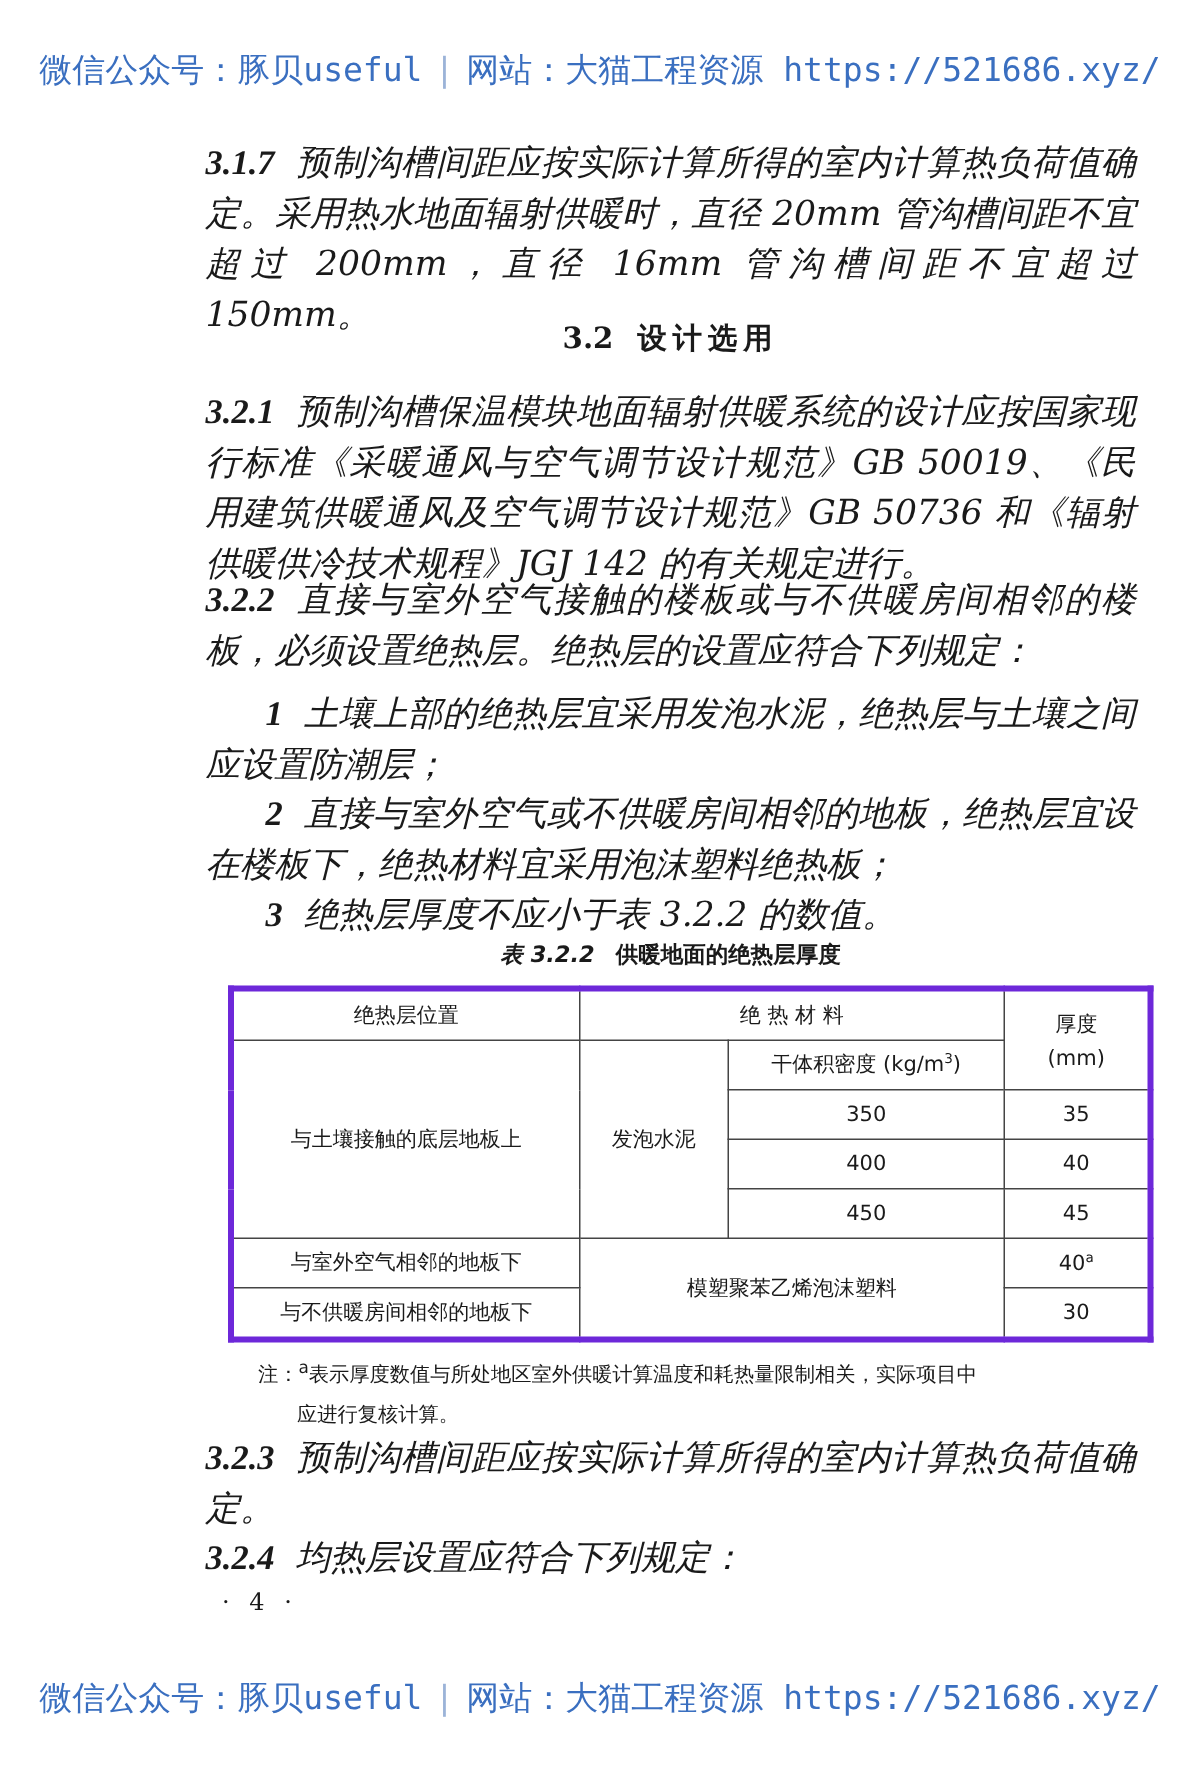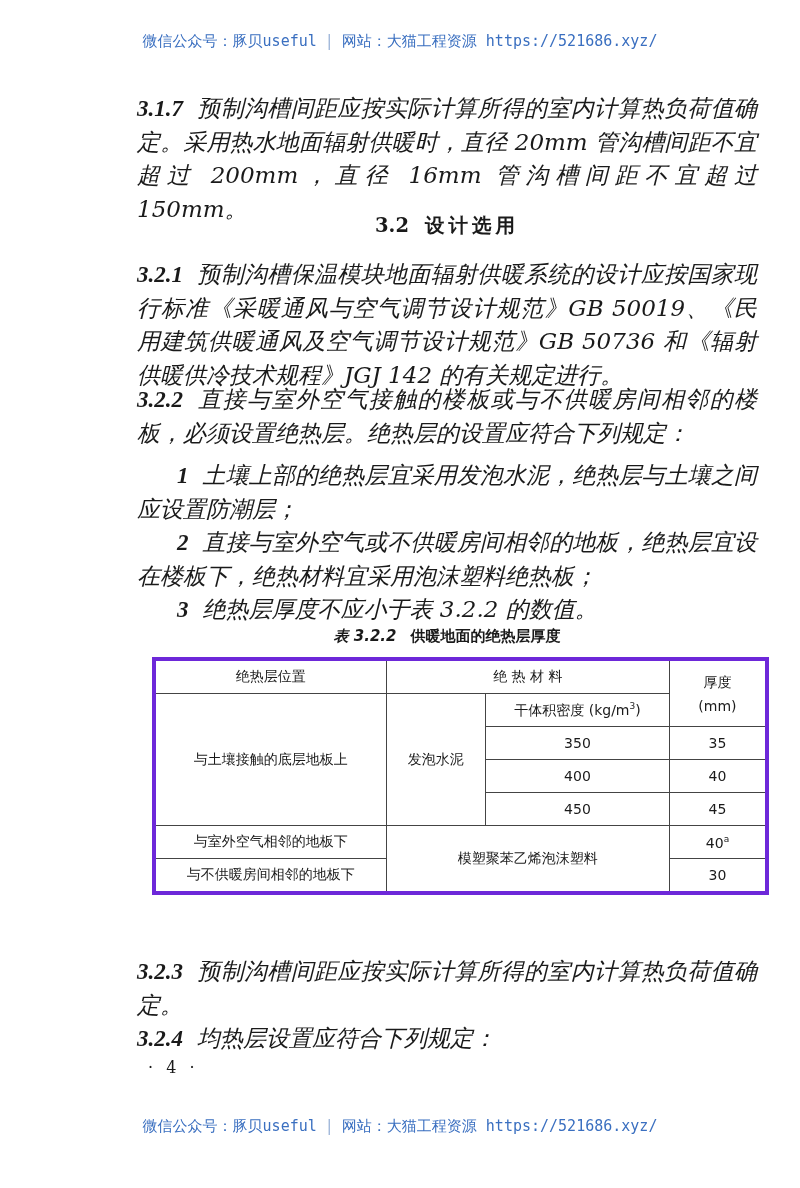--- a/index.html
+++ b/index.html
@@ -1,20 +1,20 @@
 <!DOCTYPE html>
 <html><head>
 <meta charset="utf-8">
 <style>
   html, body { margin:0; padding:0; background:#ffffff; }
   body { width:800px; height:1188px; position:relative; overflow:hidden;
          font-family:"DejaVu Serif","Liberation Serif",serif; color:#1a1a1a; }
   .watermark { position:absolute; left:0; width:800px; text-align:center;
                color:#3a6fc0; font-family:"DejaVu Sans Mono","Liberation Mono",monospace;
-               font-size:15px; letter-spacing:0px; white-space:nowrap; }
+               font-size:22px; letter-spacing:0px; white-space:nowrap; }
   .watermark .sep { color:#9bb3d8; margin:0 8px; }
   .para { position:absolute; left:137px; width:620px; font-size:23px;
           line-height:33.5px; text-align:justify; text-align-last:left;font-style:italic; }
   .para .num { font-weight:bold; margin-right:14px; font-family:"Liberation Serif",serif; }
   .para.indent { text-indent:40px; }
   .heading { position:absolute; left:137px; width:620px; text-align:center;
              font-weight:bold; font-size:19.5px; letter-spacing:4px; }
   .heading .hnum { margin-right:16px; letter-spacing:0; }
   .caption { position:absolute; left:137px; width:620px; text-align:center;
              font-weight:bold; font-size:15px; font-family:"DejaVu Sans","Liberation Sans",sans-serif; }
@@ -106,20 +106,22 @@
     <td><span>40</span><sup>a</sup></td>
   </tr>
   <tr>
     <td>与不供暖房间相邻的地板下</td>
     <td>30</td>
   </tr>
 </tbody>
   </table>
 
 <div class="note" style="top:899px;">
+  <div><span>注：</span><sup>a</sup><span>表示厚度数值与所处地区室外供暖计算温度和耗热量限制相关，实际项目中</span></div>
+  <div class="cont">应进行复核计算。</div>
 </div>
 
 <div class="para" style="top:955px;">
   <span class="num">3.2.3</span><span>预制沟槽间距应按实际计算所得的室内计算热负荷值确定。</span>
 </div>
 
 <div class="para" style="top:1022px;">
   <span class="num">3.2.4</span><span>均热层设置应符合下列规定：</span>
 </div>
 

